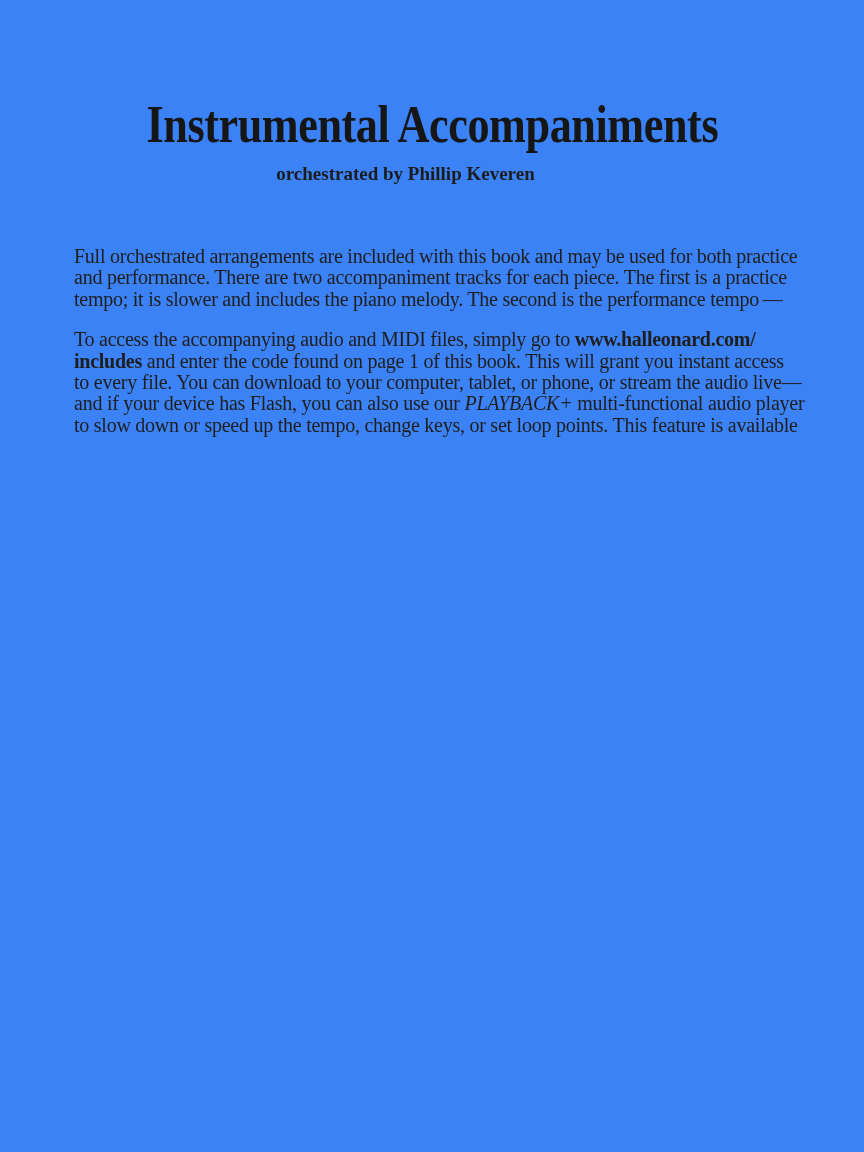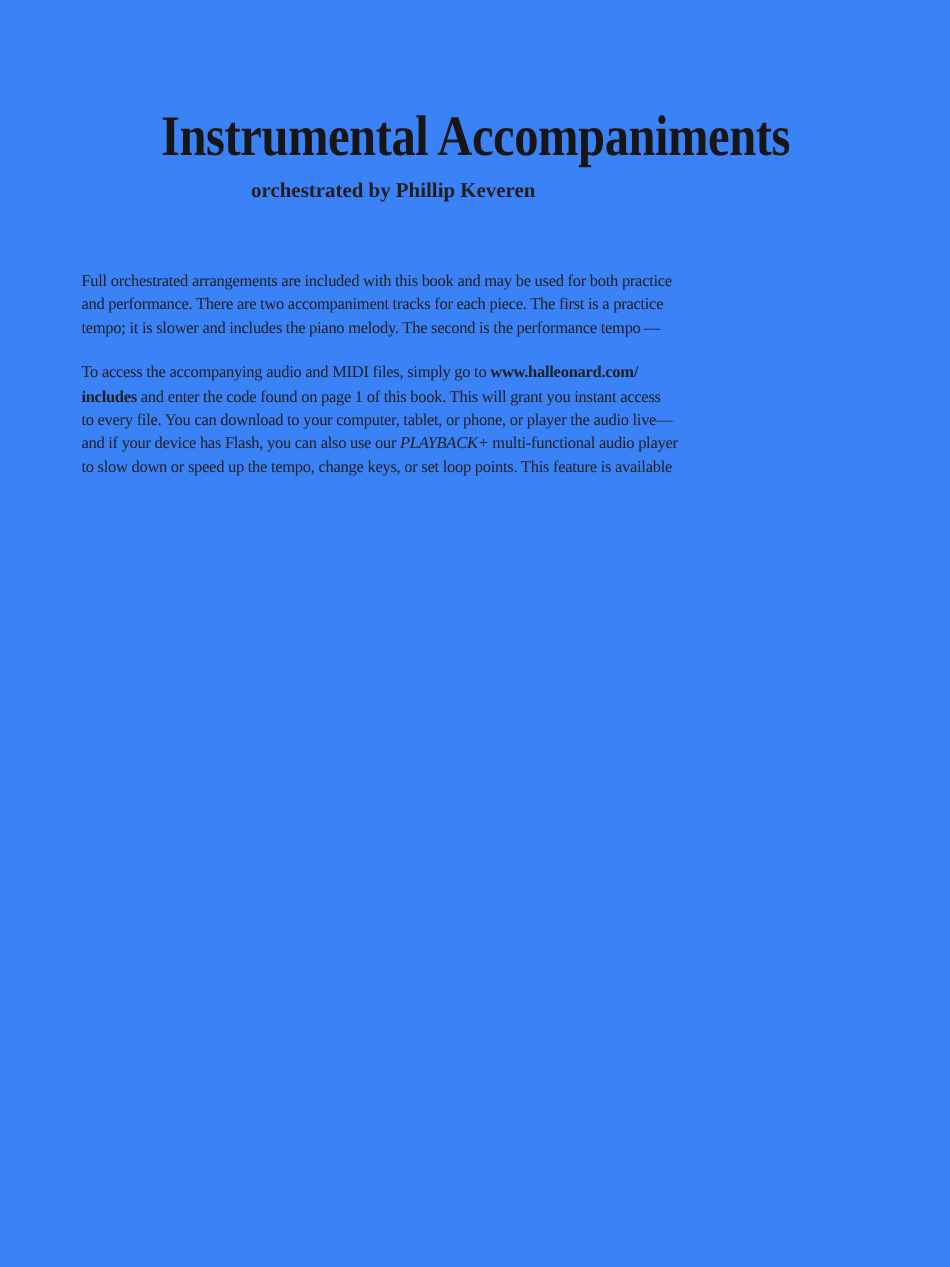--- a/index.html
+++ b/index.html
@@ -34,32 +34,33 @@
     white-space: nowrap;
     color: #161616;
   }
   .subtitle-wrap {
     position: absolute;
     top: 163px;
     left: 0;
     width: 715px;
     text-align: center;
     line-height: 22px;
+    padding-left: 48px;
   }
   .subtitle {
     font-size: 19px;
     font-weight: 700;
     color: #1c1c1c;
   }
   .body-text {
     position: absolute;
     top: 246px;
     left: 74px;
     width: 716px;
-    font-size: 15px;
+    font-size: 20px;
     line-height: 21.35px;
     letter-spacing: -0.25px;
     color: #1e1e1e;
   }
   .paragraph { margin: 0; }
   .paragraph + .paragraph { margin-top: 19.3px; }
   .line { white-space: nowrap; }
   .run-b { font-weight: 700; }
   .run-i { font-style: italic; }
 </style>
@@ -75,18 +76,18 @@
   </div>
   <div class="body-text">
       <div class="paragraph">
         <div class="line"><span>Full orchestrated arrangements are included with this book and may be used for both practice</span></div>
         <div class="line"><span>and performance. There are two accompaniment tracks for each piece. The first is a practice</span></div>
         <div class="line"><span>tempo; it is slower and includes the piano melody. The second is the performance tempo —</span></div>
       </div>
       <div class="paragraph">
         <div class="line"><span>To access the accompanying audio and MIDI files, simply go to </span><span class="run-b">www.halleonard.com/</span></div>
         <div class="line"><span class="run-b">includes</span><span> and enter the code found on page 1 of this book. This will grant you instant access</span></div>
-        <div class="line"><span>to every file. You can download to your computer, tablet, or phone, or player the audio live—</span></div>
+        <div class="line"><span>to every file. You can download to your computer, tablet, or phone, or stream the audio live—</span></div>
         <div class="line"><span>and if your device has Flash, you can also use our </span><span class="run-i">PLAYBACK+</span><span> multi-functional audio player</span></div>
         <div class="line"><span>to slow down or speed up the tempo, change keys, or set loop points. This feature is available</span></div>
       </div>
     </div>
 </div>
 
 </body></html>

